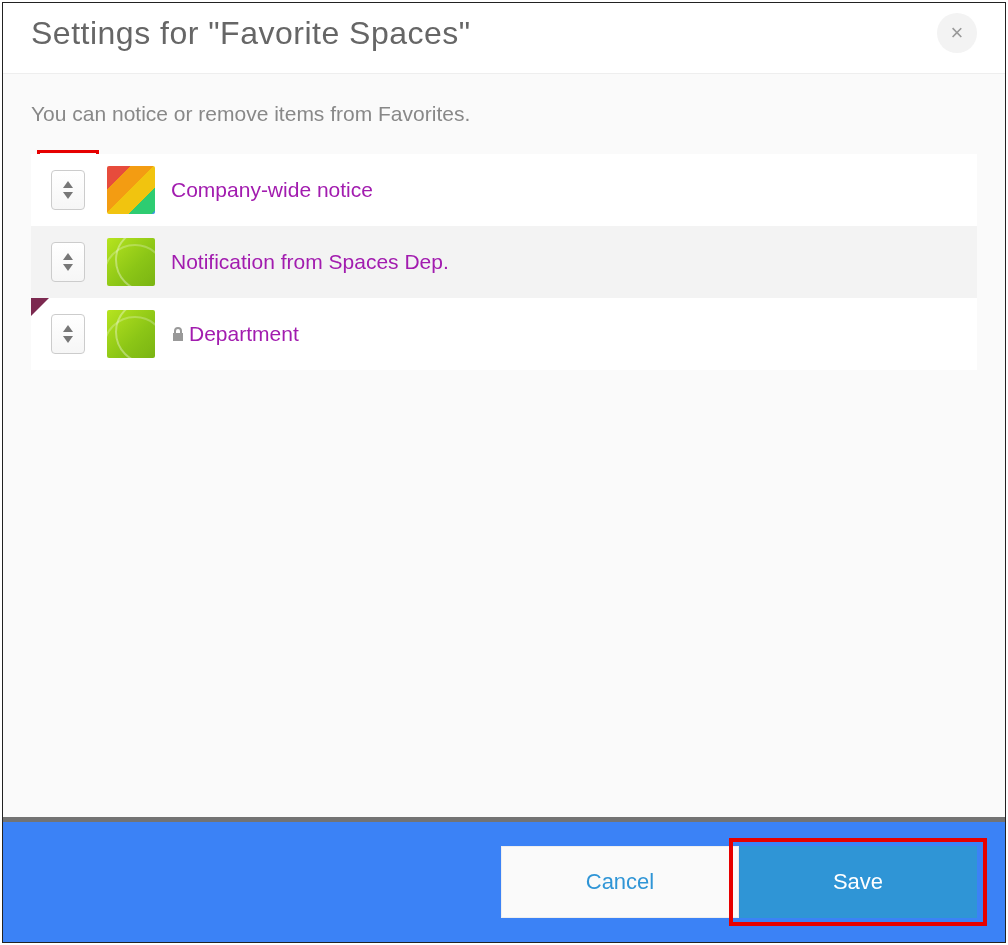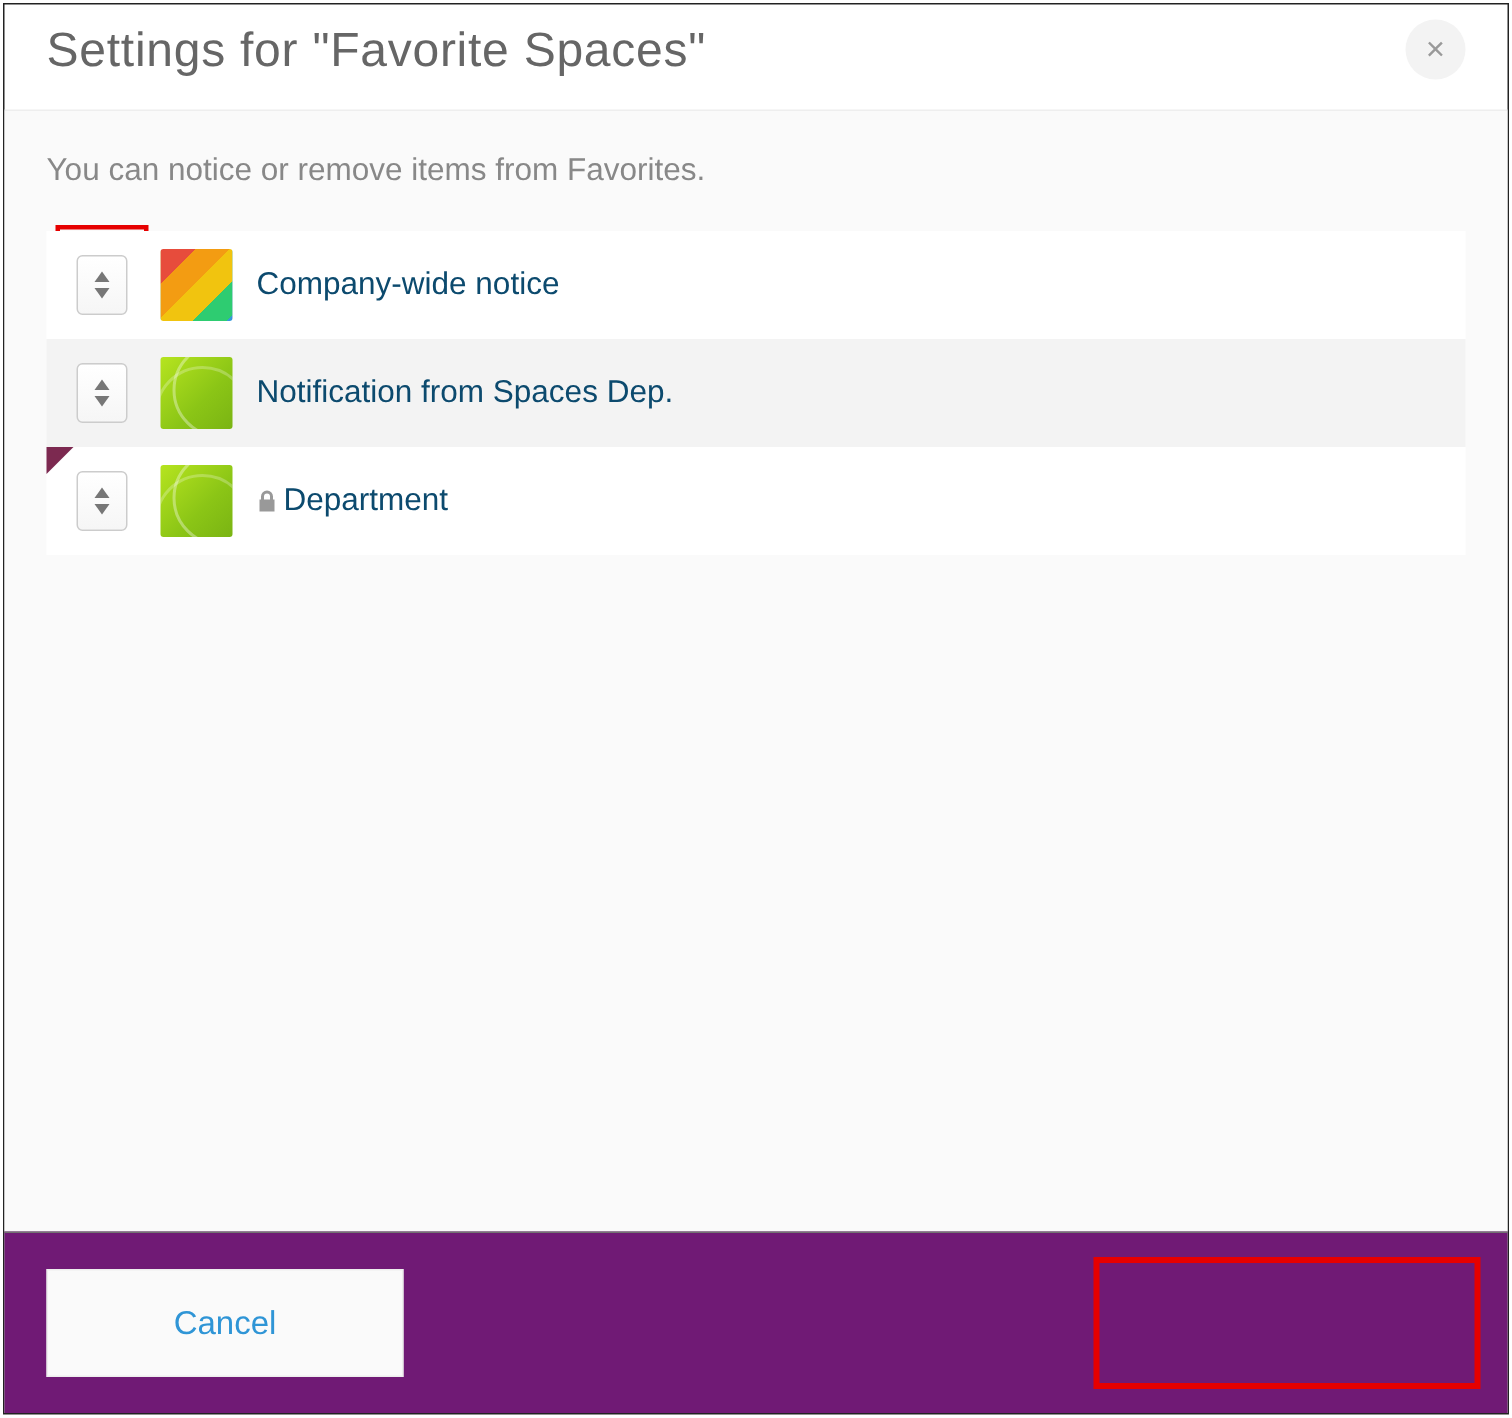--- a/index.html
+++ b/index.html
@@ -149,31 +149,31 @@
   .lock-icon {
     margin-right: 4px;
     color: #999;
     display: inline-flex;
     align-items: center;
   }
   .lock-icon svg { width: 14px; height: 16px; }
   .space-label {
     font-size: 21px;
     font-weight: 300;
-    color: #0c4a6e;
+    color: #a21caf;
     display: flex;
     align-items: center;
   }
   .dialog-footer {
     display: flex;
-    justify-content: flex-start;
+    justify-content: flex-end;
     align-items: center;
     padding: 24px 28px 24px 28px;
-    border-top: 1px solid #737373;
-    background: #701a75;
+    border-top: 5px solid #737373;
+    background: #3b82f6;
   }
   .btn {
     height: 72px;
     min-width: 238px;
     display: flex;
     align-items: center;
     justify-content: center;
     font-size: 22px;
     font-weight: 300;
     cursor: pointer;
@@ -249,16 +249,17 @@
           <span>Department</span>
         </div>
       </div>
 
 
     </div>
   </div>
 
   <div class="dialog-footer footer-wrap">
     <div class="btn btn-cancel">Cancel</div>
+    <div class="btn btn-save">Save</div>
     <div class="highlight-save" style="right:18px; top:16px; width:258px; height:88px;"></div>
   </div>
 
 </div>
 
 </body></html>

